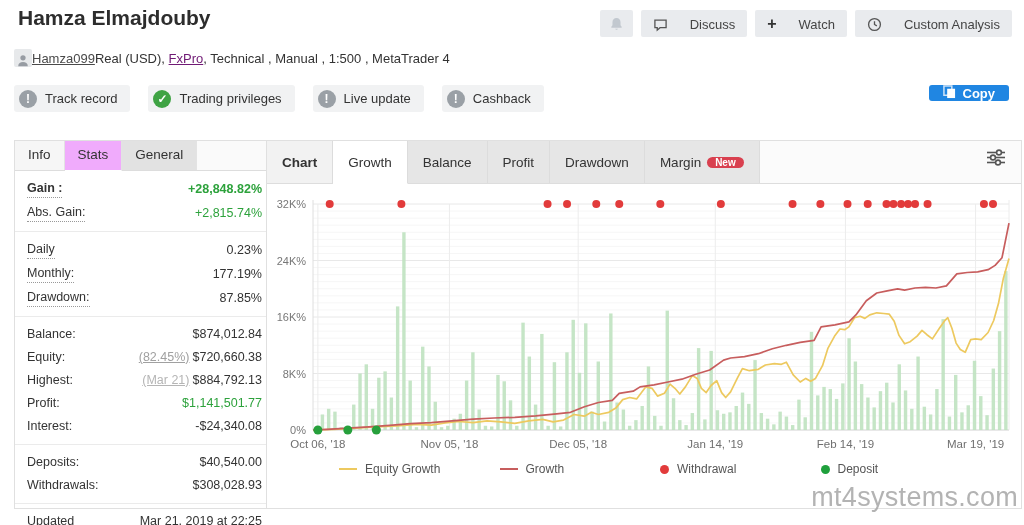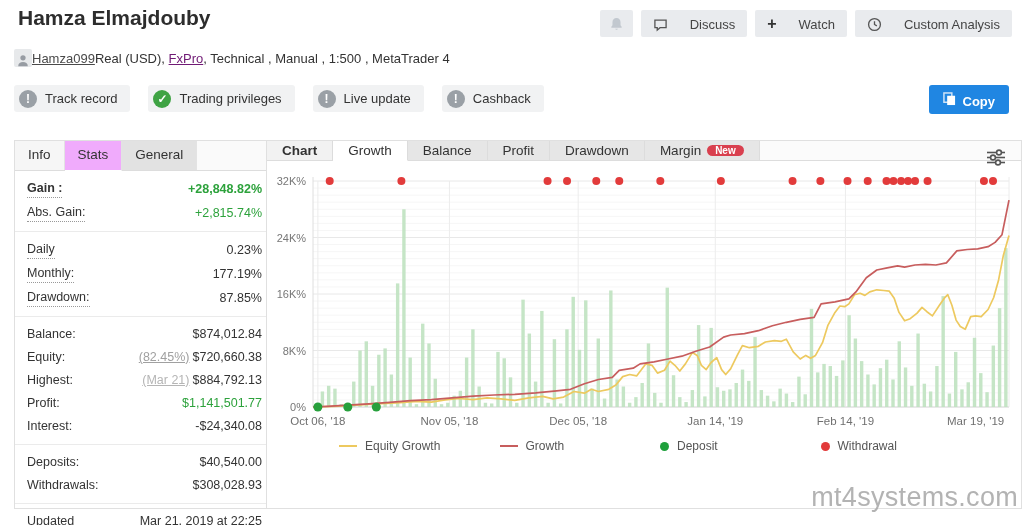--- a/index.html
+++ b/index.html
@@ -19,22 +19,22 @@
   .avatar { width:18px; height:18px; background:#e7e9eb; border-radius:2px; display:flex; align-items:flex-end; justify-content:center; overflow:hidden; }
   .acc-link { color:#4a4a4a; text-decoration:underline; }
   .acc-details a { color:#701a75; text-decoration:underline; }
 
   .badges-row { position:absolute; left:14px; top:85px; display:flex; gap:18px; }
   .badge { display:inline-flex; align-items:center; gap:8px; background:#f1f2f3; border-radius:3px; padding:3px 13px 3px 5px; font-size:13px; color:#333; height:27px; }
   .bicon { width:18px; height:18px; border-radius:50%; color:#fff; font-size:12px; font-weight:bold; display:flex; align-items:center; justify-content:center; flex:none; }
   .bicon.gray { background:#9aa0a6; }
   .bicon.green { background:#3fa344; }
 
-  .copy-btn { position:absolute; right:15px; top:85px; display:inline-flex; align-items:flex-end; gap:7px; background:#2086e2; color:#fff;
-              border:none; border-radius:3px; padding:5px 14px; font-size:13px; font-weight:bold; height:29px; cursor:pointer; font-family:inherit; }
+  .copy-btn { position:absolute; right:15px; top:85px; display:inline-flex; align-items:center; gap:7px; background:#2086e2; color:#fff;
+              border:none; border-radius:3px; padding:5px 14px; font-size:13px; font-weight:bold; height:16px; cursor:pointer; font-family:inherit; }
 
   
   .card { position:absolute; top:140px; background:#fff; border:1px solid #e0e0e0; }
   .left-card { left:14px; width:261px; height:369px; }
   .chart-card { left:266px; width:756px; height:369px; }
 
   
   .ltabs { display:flex; background:#fafafa; border-bottom:1px solid #ddd; height:30px; }
   .ltab { padding:6px 13px; font-size:13.5px; color:#333; cursor:pointer; border-right:1px solid #e3e3e3; background:#efefef; position:relative; }
   .ltab.first { background:#f6f6f6; }
@@ -46,21 +46,21 @@
   .stat-row .lbl.dotted { border-bottom:1px dotted #999; cursor:help; }
   .stat-row .lbl.bold { font-weight:bold; }
   .stat-row .val { text-align:right; }
   .stat-row .val.bold { font-weight:bold; }
   .val-green { color:#2da23c; }
   .prefix { color:#a0a0a0; margin-right:3px;text-decoration:underline; }
   .prefix.light { color:#b5b5b5; }
   .sdivider { border-top:1px solid #ebebeb; margin:6px 0; }
 
   
-  .ctabs { display:flex; align-items:stretch; background:#fbfbfb; border-bottom:1px solid #ddd; height:20px; position:relative; }
+  .ctabs { display:flex; align-items:stretch; background:#fbfbfb; border-bottom:1px solid #ddd; height:43px; position:relative; }
   .ctab { display:flex; align-items:center; gap:6px; padding:0 15px; font-size:13.5px; color:#333; cursor:pointer; border-right:1px solid #dcdcdc; background:#e6e6e6; }
   .ctab.label-tab { background:#f2f2f2; font-weight:bold; }
   .ctab.active { background:#fff; margin-bottom:-1px; border-bottom:1px solid #fff; }
   .new-badge { background:#d9404f; color:#fff; font-size:10px; font-weight:bold; padding:0 8px; border-radius:9px; line-height:1.1; }
   .chart-settings { position:absolute; right:14px; top:7px; cursor:pointer; }
 
   .chart-wrap { position:relative; width:754px; height:272px; margin-top:4px; }
   .legend-row { display:flex; padding:2px 40px 0 72px; }
   .legend-item { flex:1; display:flex; align-items:center; gap:8px; font-size:12px; color:#555; }
   .lg-line { width:18px; height:0; border-top:2px solid; }
@@ -445,24 +445,24 @@
     <div class="legend-row">
         <span class="legend-item">
           <span class="lg-line" style="border-top-color: rgb(237, 201, 95);"></span>
           <span>Equity Growth</span>
         </span>
         <span class="legend-item">
           <span class="lg-line" style="border-top-color: rgb(199, 93, 93);"></span>
           <span>Growth</span>
         </span>
         <span class="legend-item">
+          <span class="lg-dot" style="background: rgb(226, 59, 59);"></span>
+          <span>Withdrawal</span>
+        </span>
+        <span class="legend-item">
           <span class="lg-dot" style="background: rgb(31, 160, 60);"></span>
           <span>Deposit</span>
         </span>
-        <span class="legend-item">
-          <span class="lg-dot" style="background: rgb(226, 59, 59);"></span>
-          <span>Withdrawal</span>
-        </span>
       </div>
   </div>
 
   <div class="watermark">mt4systems.com</div>
 </div>
 
 </body></html>

